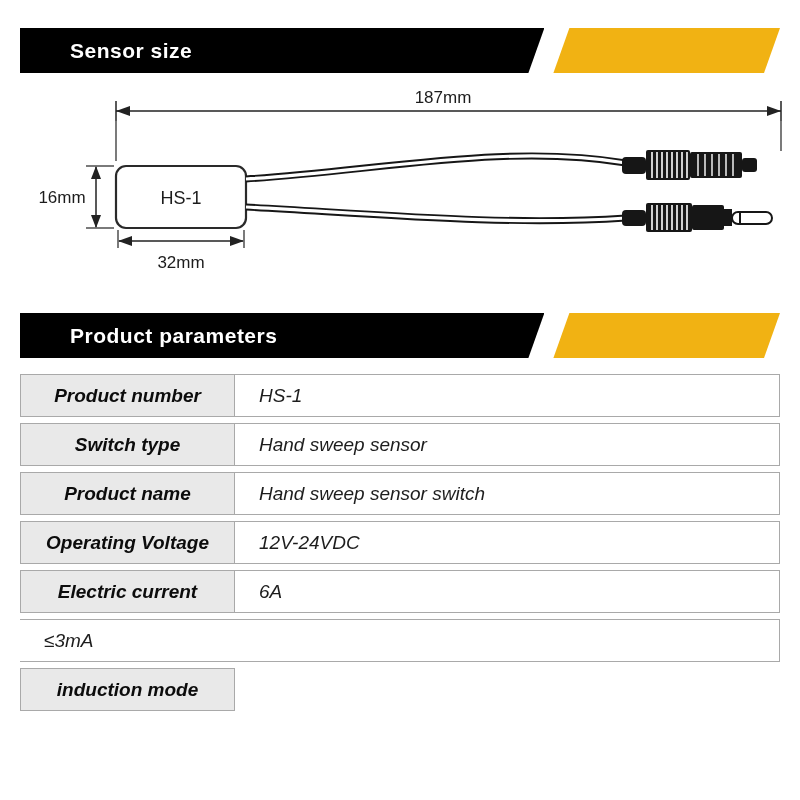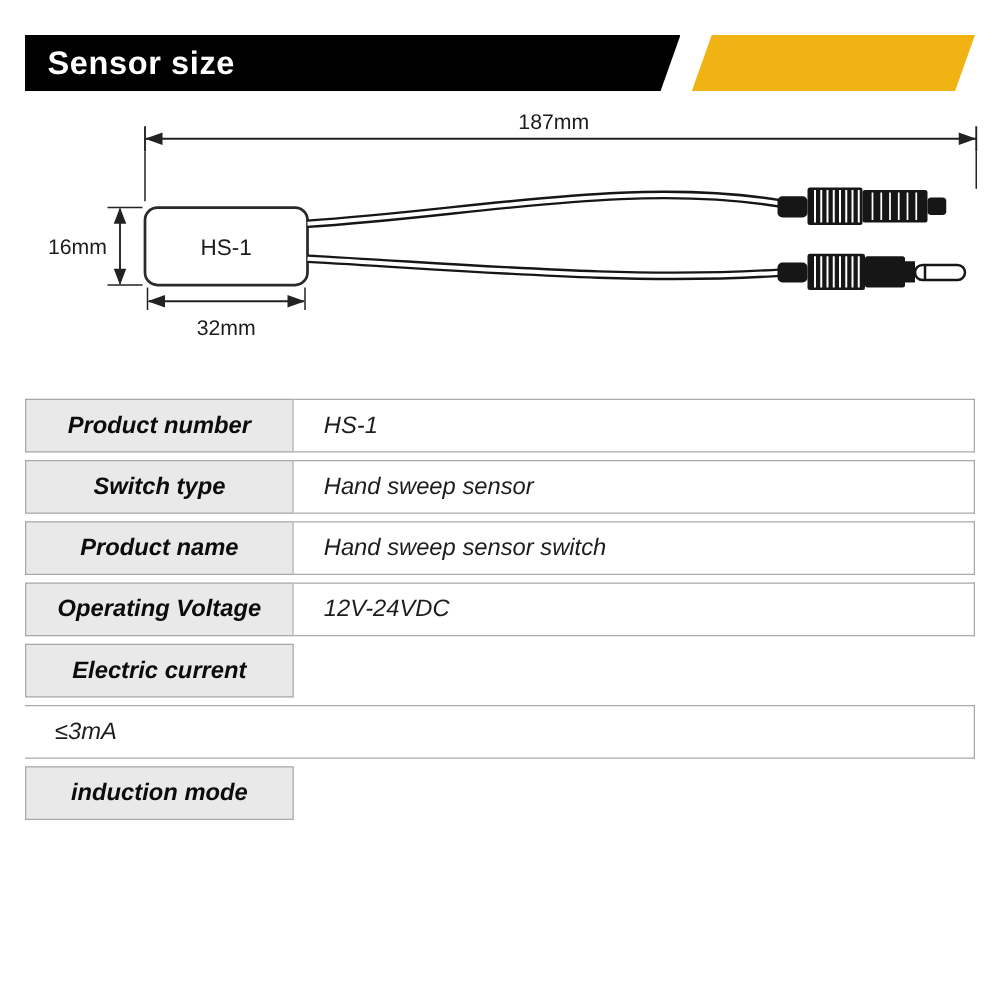--- a/index.html
+++ b/index.html
@@ -29,23 +29,24 @@
   }
   .banner-black{
     flex:0 0 69%;
     background:#000;
     clip-path:polygon(0 0,100% 0,calc(100% - 16px) 100%,0 100%);
     display:flex;align-items:center;
     padding-left:18px;
   }
   .banner-text{
     color:#fff;
-    font-size:26px;
+    font-size:21px;
     font-weight:bold;
     letter-spacing:.5px;
+    margin-left:32px;
   }
   .banner-yellow{
     flex:1;
     background:var(--accent);
     clip-path:polygon(16px 0,100% 0,calc(100% - 16px) 100%,0 100%);
   }
 
   
   .diagram-wrap{
     width:760px;
@@ -187,20 +188,26 @@
             <line x1="651" y1="124" x2="651" y2="149"></line>
         </g>
         <rect x="656" y="124" width="32" height="25" rx="2" fill="#161616"></rect>
         <rect x="686" y="128" width="10" height="17" fill="#161616"></rect>
         <rect x="696" y="131" width="40" height="12" rx="6" fill="#ffffff" stroke="#161616" stroke-width="2"></rect>
         <line x1="704" y1="131" x2="704" y2="143" stroke="#161616" stroke-width="2"></line>
       </g>
     </svg>
   </div>
 
+  <section class="banner">
+    <div class="banner-black">
+      <span class="banner-text">Product parameters</span>
+    </div>
+    <div class="banner-yellow"></div>
+  </section>
 
   <div class="params">
     <div class="param-row">
       <div class="param-label">Product number</div>
       <div class="param-value">HS-1</div>
     </div>
 
     <div class="param-row">
       <div class="param-label">Switch type</div>
       <div class="param-value">Hand sweep sensor</div>
@@ -211,20 +218,21 @@
       <div class="param-value">Hand sweep sensor switch</div>
     </div>
 
     <div class="param-row">
       <div class="param-label">Operating Voltage</div>
       <div class="param-value">12V-24VDC</div>
     </div>
 
     <div class="param-row">
       <div class="param-label">Electric current</div>
+      <div class="param-value">6A</div>
     </div>
 
     <div class="param-row">
       <div class="param-value">≤3mA</div>
     </div>
 
 
     <div class="param-row">
       <div class="param-label">induction mode</div>
     </div>

